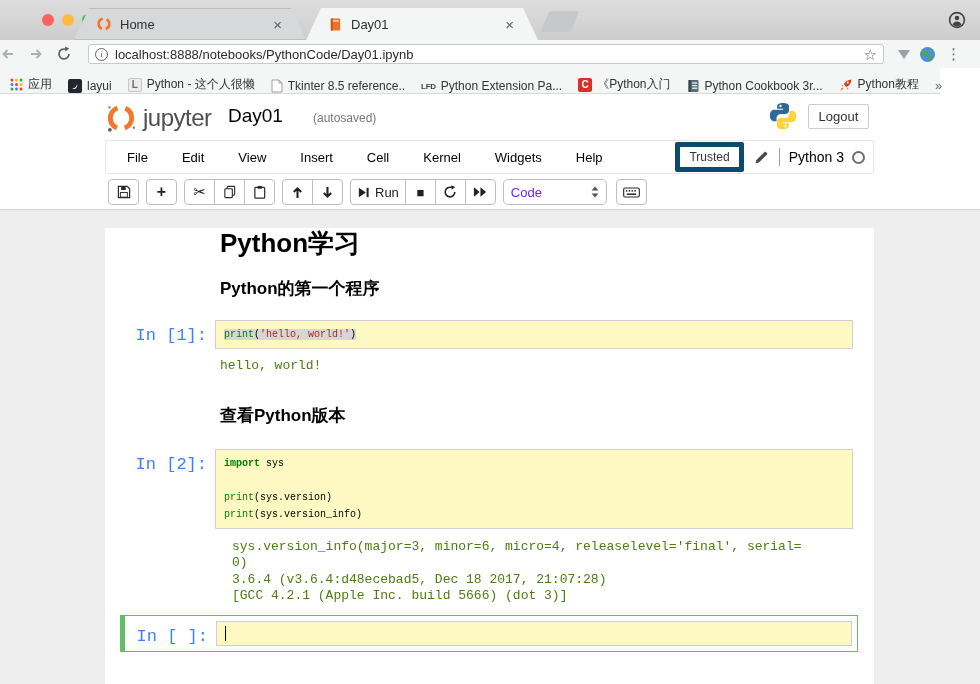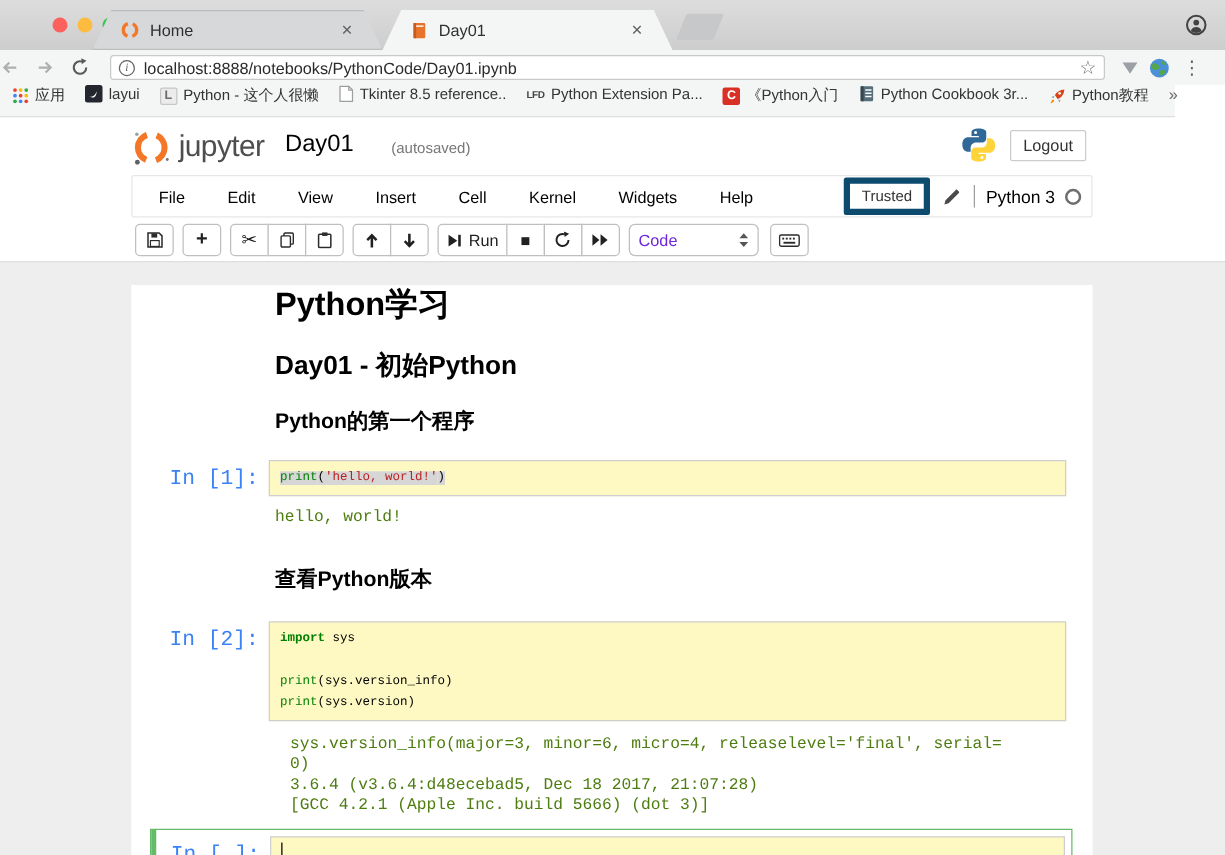--- a/index.html
+++ b/index.html
@@ -38,21 +38,21 @@
     display:flex; align-items:center; justify-content:center; }
   .url-text { font-size:13px; color:#2B2B2B; margin-left:7px; flex:1; white-space:nowrap; }
   .star-ic { font-size:15px; color:#6B6B6B; line-height:1; }
   .ext-tri { width:0; height:0; border-left:6px solid transparent; border-right:6px solid transparent;
     border-top:9px solid #9AA0A6; margin:0 9px 0 14px; }
   .dots-ic { font-size:15px; color:#5F6368; margin:0 6px 0 10px; }
 
   
   .bm-row { position:absolute; top:68px; left:0; width:940px; height:26px;
     background:#F4F5F5; border-bottom:1px solid #D9D9D9;
-    display:flex; align-items:flex-start; padding:0 10px; }
+    display:flex; align-items:flex-end; padding:0 10px; }
   .bm { display:flex; align-items:center; margin-right:16px; white-space:nowrap; }
   .bm-label { font-size:12px; color:#333; margin-left:5px; }
   .sq-ic { width:14px; height:14px; border-radius:2px; display:flex; align-items:center;
     justify-content:center; font-weight:bold; }
   .ic-layui { background:#23262E; color:#fff; font-size:9px; }
   .ic-l { background:#ECECEC; border:1px solid #C6C6C6; color:#6B6B6B; font-size:10px; }
   .ic-c { background:#D93025; color:#fff; font-size:10px; }
   .ic-lfd { font-size:8px; font-weight:bold; color:#444; letter-spacing:-0.3px; }
   .bm-overflow { margin-left:auto; font-size:13px; color:#666; padding-right:6px; }
 
@@ -411,43 +411,42 @@
           <rect x="4" y="6.5" width="10" height="1.6" fill="#2B2B2B"></rect>
         </svg>
       </span>
     </span>
   </div>
 
   <div class="nb-scroll">
     <div class="nb-container nb">
 
       <h1>Python学习</h1>
-      <h2>Day01 - 初始Python</h2>
       <h3>Python的第一个程序</h3>
 
       <div class="cellrow">
         <div class="prompt">In [1]:</div>
         <div class="inputbox">
             <div class="code-line"><span class="fn sel">print</span><span class="sel">(</span><span class="str sel">'hello, world!'</span><span class="sel">)</span></div>
           </div>
       </div>
       <div class="outrow">
         <div class="prompt"></div>
         <pre class="outpre">hello, world!</pre>
       </div>
 
       <h3 class="h3b">查看Python版本</h3>
 
       <div class="cellrow" style="margin-top:22px;">
         <div class="prompt">In [2]:</div>
         <div class="inputbox">
             <div class="code-line"><span class="kw">import</span><span> sys</span></div>
             <div class="code-line">&nbsp;</div>
+            <div class="code-line"><span class="fn">print</span><span>(sys.version)</span></div>
             <div class="code-line"><span class="fn">print</span><span>(sys.version_info)</span></div>
-            <div class="code-line"><span class="fn">print</span><span>(sys.version)</span></div>
           </div>
       </div>
       <div class="outrow out2">
         <div class="prompt"></div>
         <pre class="outpre">sys.version_info(major=3, minor=6, micro=4, releaselevel='final', serial=
 0)
 3.6.4 (v3.6.4:d48ecebad5, Dec 18 2017, 21:07:28)
 [GCC 4.2.1 (Apple Inc. build 5666) (dot 3)]</pre>
       </div>
 

